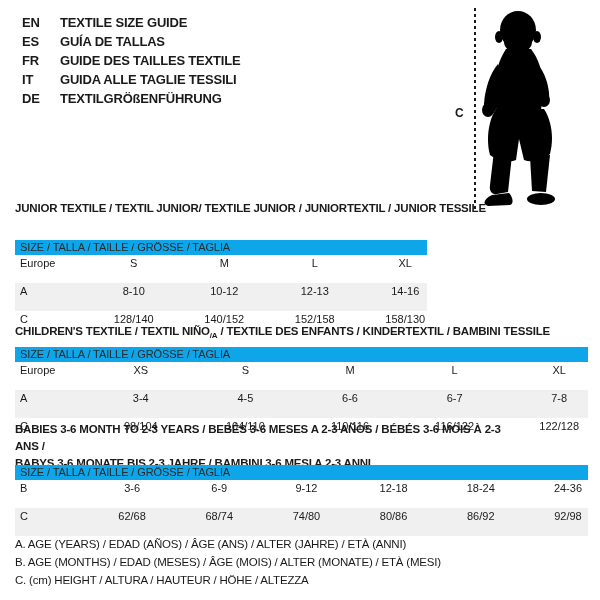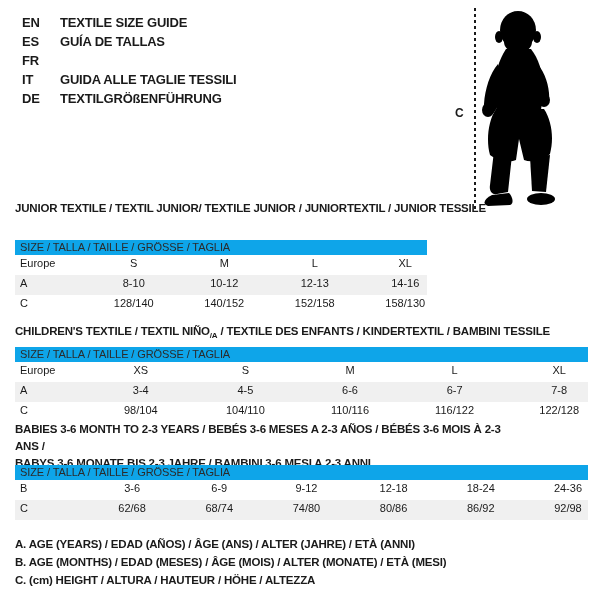--- a/index.html
+++ b/index.html
@@ -23,45 +23,46 @@
   .silhouette { position:absolute; left:480px; top:8px; }
 
   
   .section-title { position:absolute; left:15px; font-size:11.5px; font-weight:bold; letter-spacing:-0.2px; white-space:nowrap; }
   .section-title.two-line { white-space:normal; width:500px; line-height:17px; }
   .section-title sub { font-size:8px; }
 
   
   .size-table { position:absolute; left:15px; }
   .size-bar { height:15px; line-height:15px; background:#0ea5e9; color:#2b2b2b; font-size:11px; padding-left:5px; letter-spacing:-0.1px; }
-  .trow { display:flex; height:20px; line-height:16px; font-size:11px;gap:47px; }
+  .trow { display:flex; height:28px; line-height:16px; font-size:11px;gap:47px; }
   .trow .lbl { width:50px; padding-left:5px; }
   .trow .val { flex:1; text-align:center; }
   .stripe { background:#f0f0f0; }
 
   
-  .footnotes { position:absolute; left:15px; top:535px; font-size:11.5px; font-weight:bold; letter-spacing:-0.2px; }
+  .footnotes { position:absolute; left:15px; top:535px; font-size:11.5px; font-weight:normal; letter-spacing:-0.2px; }
   .footnotes div { height:18px; line-height:18px; }
 </style>
 </head>
 <body>
 
 <div class="page">
 
   <div class="lang-block">
     <div class="lang-row">
       <span class="lang-code">EN</span>
       <span class="lang-title">TEXTILE SIZE GUIDE</span>
     </div>
     <div class="lang-row">
       <span class="lang-code">ES</span>
       <span class="lang-title">GUÍA DE TALLAS</span>
     </div>
     <div class="lang-row">
       <span class="lang-code">FR</span>
+      <span class="lang-title">GUIDE DES TAILLES TEXTILE</span>
     </div>
     <div class="lang-row">
       <span class="lang-code">IT</span>
       <span class="lang-title">GUIDA ALLE TAGLIE TESSILI</span>
     </div>
     <div class="lang-row">
       <span class="lang-code">DE</span>
       <span class="lang-title">TEXTILGRÖßENFÜHRUNG</span>
     </div>
   </div>

